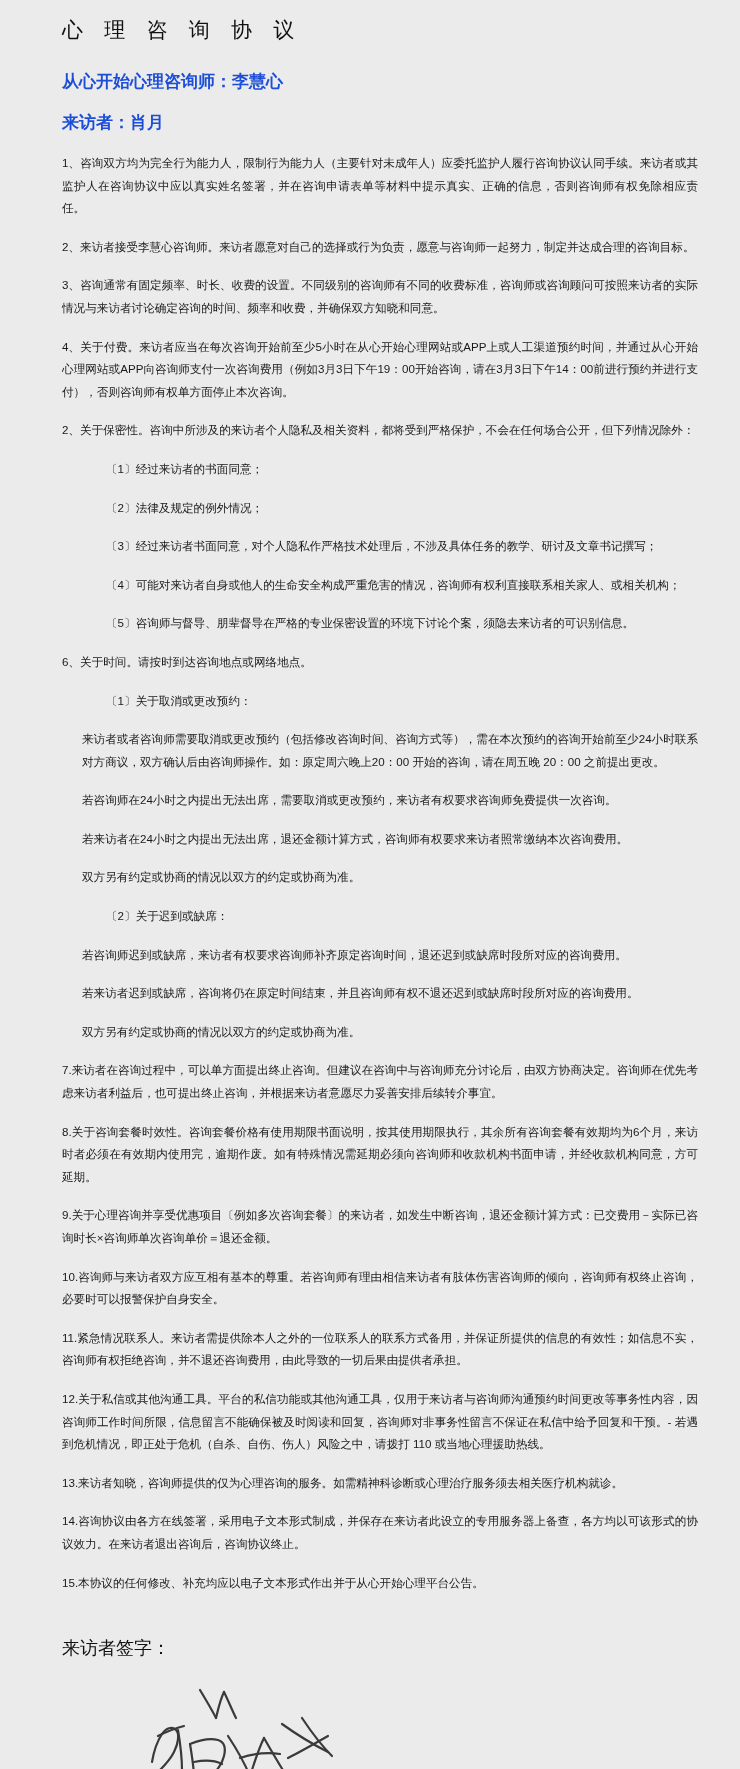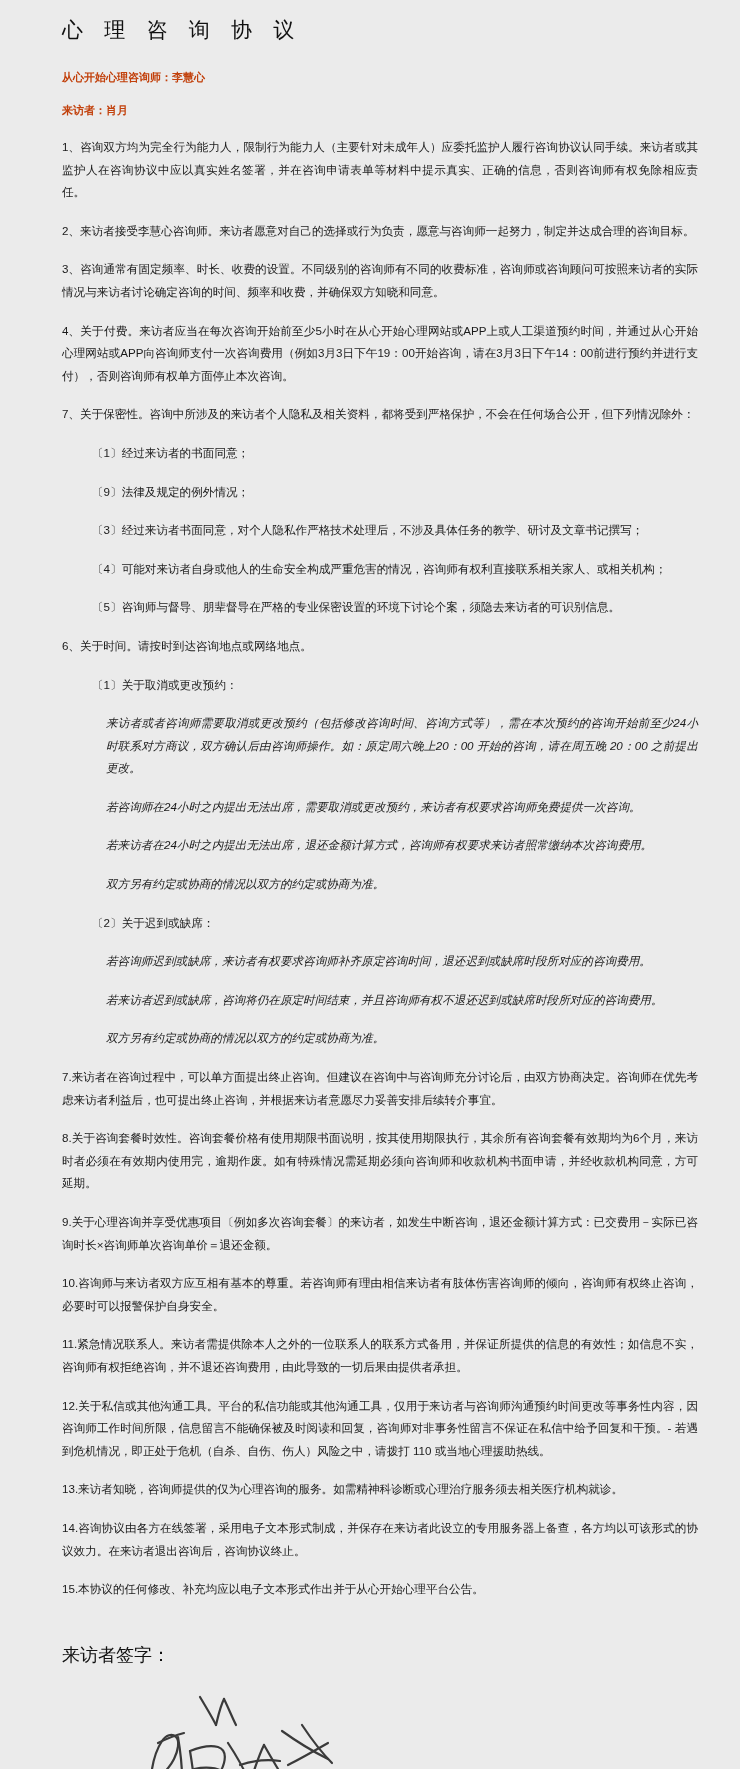--- a/index.html
+++ b/index.html
@@ -23,40 +23,39 @@
   .doc-title {
     text-align: left;
     font-size: 21px;
     letter-spacing: 8px;
     font-weight: 400;
     color: #111;
     margin: 6px 0 26px 0;
     font-family: "Liberation Serif", "DejaVu Serif", serif;
   }
   .line-heading {
-    font-size: 11px;
+    font-size: 17px;
     font-weight: bold;
     margin: 0 0 18px 0;
-    color: #c2410c;
+    color: #1d4ed8;
   }
   .line-heading.second {
   }
   p.clause {
     font-size: 11.6px;
     line-height: 1.95;
     margin: 0 0 16px 0;
     text-align: justify;
     color: #1a1a1a;
   }
   p.sub {
-    margin-left: 30px;
+    margin-left: 44px;
   }
   p.sub2 {
-    margin-left: 44px;
-    font-style: italic;
+    margin-left: 20px;
   }
   .sig-label {
     font-size: 18px;
     margin: 42px 0 0 0;
     color: #111;
   }
   .signature-area {
     height: 170px;
     position: relative;
     margin-left: 30px;
@@ -74,24 +73,24 @@
 
   <h1 class="doc-title">心 理 咨 询 协 议</h1>
 
   <div class="line-heading">从心开始心理咨询师：李慧心</div>
   <div class="line-heading second">来访者：肖月</div>
 
   <p class="clause">1、咨询双方均为完全行为能力人，限制行为能力人（主要针对未成年人）应委托监护人履行咨询协议认同手续。来访者或其监护人在咨询协议中应以真实姓名签署，并在咨询申请表单等材料中提示真实、正确的信息，否则咨询师有权免除相应责任。</p>
   <p class="clause">2、来访者接受李慧心咨询师。来访者愿意对自己的选择或行为负责，愿意与咨询师一起努力，制定并达成合理的咨询目标。</p>
   <p class="clause">3、咨询通常有固定频率、时长、收费的设置。不同级别的咨询师有不同的收费标准，咨询师或咨询顾问可按照来访者的实际情况与来访者讨论确定咨询的时间、频率和收费，并确保双方知晓和同意。</p>
   <p class="clause">4、关于付费。来访者应当在每次咨询开始前至少5小时在从心开始心理网站或APP上或人工渠道预约时间，并通过从心开始心理网站或APP向咨询师支付一次咨询费用（例如3月3日下午19：00开始咨询，请在3月3日下午14：00前进行预约并进行支付），否则咨询师有权单方面停止本次咨询。</p>
-  <p class="clause">7、关于保密性。咨询中所涉及的来访者个人隐私及相关资料，都将受到严格保护，不会在任何场合公开，但下列情况除外：</p>
+  <p class="clause">2、关于保密性。咨询中所涉及的来访者个人隐私及相关资料，都将受到严格保护，不会在任何场合公开，但下列情况除外：</p>
 
   <p class="clause sub">〔1〕经过来访者的书面同意；</p>
-  <p class="clause sub">〔9〕法律及规定的例外情况；</p>
+  <p class="clause sub">〔2〕法律及规定的例外情况；</p>
   <p class="clause sub">〔3〕经过来访者书面同意，对个人隐私作严格技术处理后，不涉及具体任务的教学、研讨及文章书记撰写；</p>
   <p class="clause sub">〔4〕可能对来访者自身或他人的生命安全构成严重危害的情况，咨询师有权利直接联系相关家人、或相关机构；</p>
   <p class="clause sub">〔5〕咨询师与督导、朋辈督导在严格的专业保密设置的环境下讨论个案，须隐去来访者的可识别信息。</p>
 
   <p class="clause">6、关于时间。请按时到达咨询地点或网络地点。</p>
 
   <p class="clause sub">〔1〕关于取消或更改预约：</p>
   <p class="clause sub2">来访者或者咨询师需要取消或更改预约（包括修改咨询时间、咨询方式等），需在本次预约的咨询开始前至少24小时联系对方商议，双方确认后由咨询师操作。如：原定周六晚上20：00 开始的咨询，请在周五晚 20：00 之前提出更改。</p>
   <p class="clause sub2">若咨询师在24小时之内提出无法出席，需要取消或更改预约，来访者有权要求咨询师免费提供一次咨询。</p>
   <p class="clause sub2">若来访者在24小时之内提出无法出席，退还金额计算方式，咨询师有权要求来访者照常缴纳本次咨询费用。</p>

